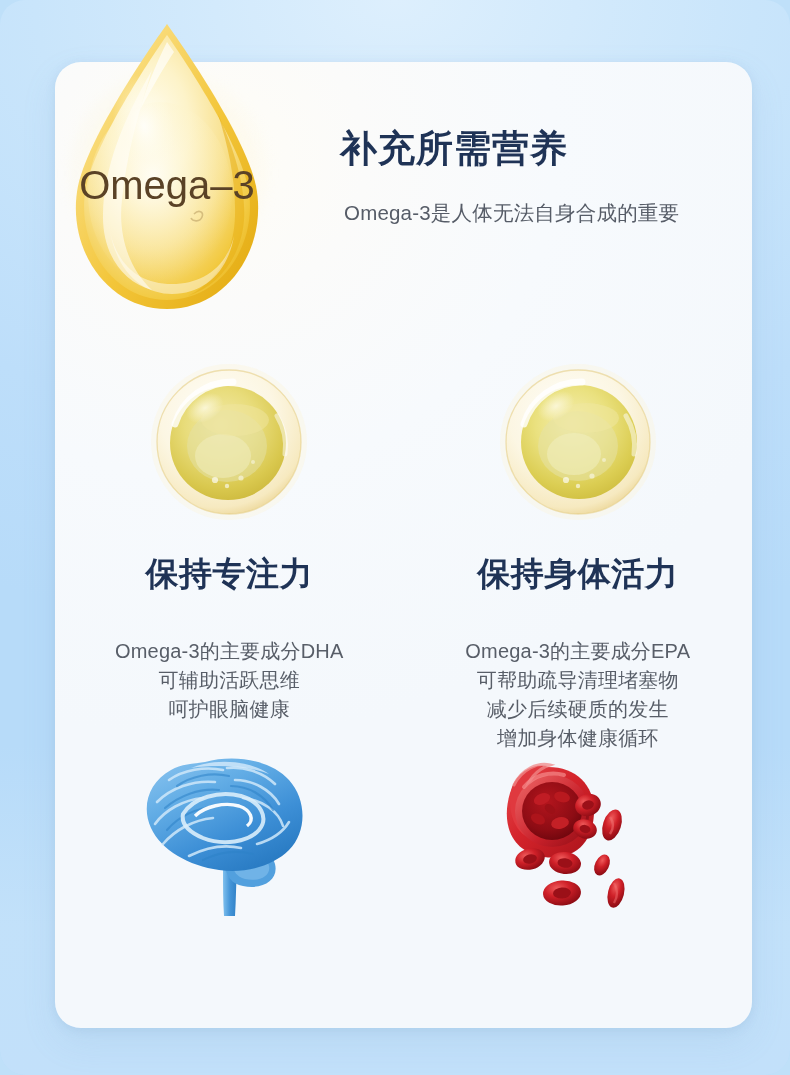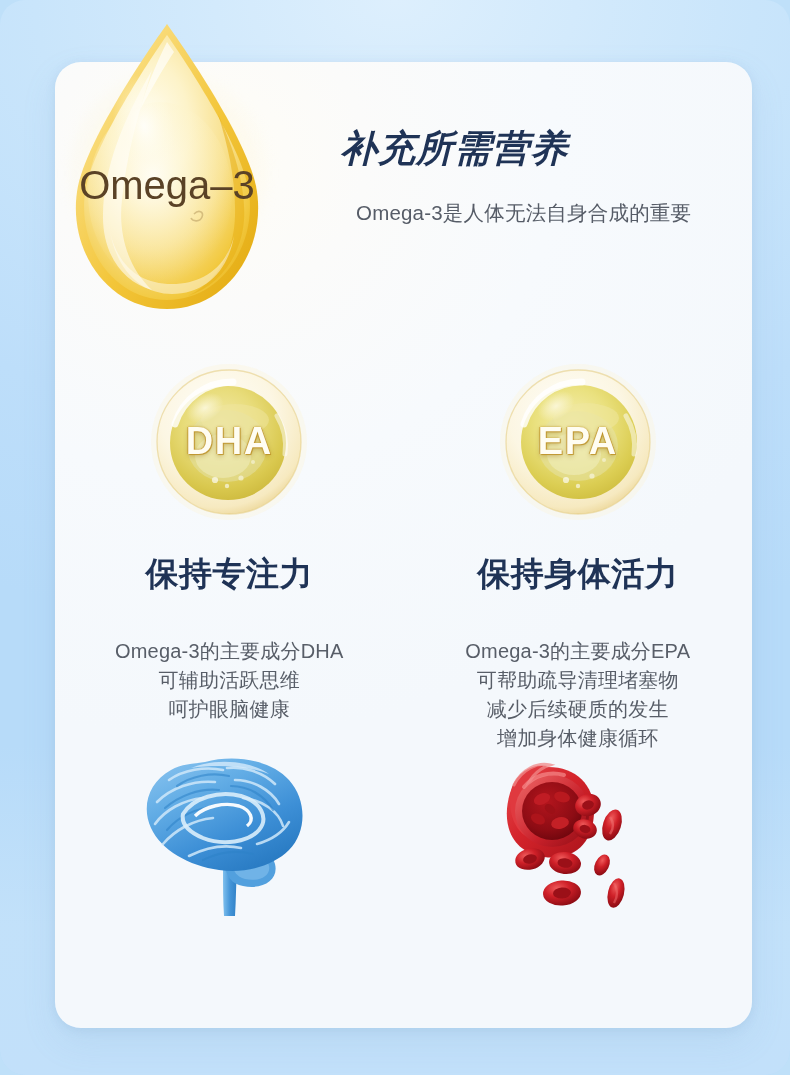--- a/index.html
+++ b/index.html
@@ -79,24 +79,23 @@
     width: 400px;
     z-index: 6;
   }
   .intro-title{
     margin:0;
     font-size: 37px;
     line-height: 46px;
     font-weight: 700;
     letter-spacing: 1px;
     color: #1f3356;
-    font-style: italic;
   }
   .intro-body{
-    margin: 24px 0 0 16px;
+    margin: 24px 0 0 4px;
     font-size: 20.5px;
     line-height: 34px;
     color: #565c67;
     letter-spacing: .2px;
     width: 392px;
   }
   .intro-body .ln{ display:block; }
   .intro-body .ln2{ text-indent: 18px; }
 
   
@@ -273,21 +272,20 @@
 
           <path d="M26 62 A 60 60 0 0 1 84 20" fill="none" stroke="#ffffff" stroke-opacity=".8" stroke-width="7" stroke-linecap="round"></path>
           <path d="M128 54 A 58 58 0 0 1 136 92" fill="none" stroke="#ffffff" stroke-opacity=".5" stroke-width="5" stroke-linecap="round"></path>
           <ellipse cx="56" cy="46" rx="20" ry="13" fill="url(#coreHiD)" transform="rotate(-30 56 46)"></ellipse>
 
           <circle cx="66" cy="118" r="3.1" fill="#ffffff" opacity=".65"></circle>
           <circle cx="78" cy="124" r="2.2" fill="#ffffff" opacity=".6"></circle>
           <circle cx="92" cy="116" r="2.6" fill="#ffffff" opacity=".5"></circle>
           <circle cx="104" cy="100" r="2" fill="#ffffff" opacity=".45"></circle>
         </svg>
-        <div class="bubble-label">DHA</div>
       </div>
 
       <h2 class="col-title">保持专注力</h2>
 
       <p class="col-body">
         <span class="ln">Omega-3的主要成分DHA</span>
         <span class="ln">可辅助活跃思维</span>
         <span class="ln">呵护眼脑健康</span>
       </p>
 
@@ -370,21 +368,20 @@
           <ellipse cx="76" cy="92" rx="27" ry="21" fill="#f1eec0" opacity=".55"></ellipse>
           <ellipse cx="88" cy="56" rx="33" ry="15" fill="#f0e7a2" opacity=".5"></ellipse>
           <path d="M26 62 A 60 60 0 0 1 84 20" fill="none" stroke="#ffffff" stroke-opacity=".8" stroke-width="7" stroke-linecap="round"></path>
           <path d="M128 54 A 58 58 0 0 1 136 92" fill="none" stroke="#ffffff" stroke-opacity=".5" stroke-width="5" stroke-linecap="round"></path>
           <ellipse cx="58" cy="44" rx="20" ry="13" fill="url(#coreHiE)" transform="rotate(-30 58 44)"></ellipse>
           <circle cx="68" cy="118" r="3.1" fill="#ffffff" opacity=".65"></circle>
           <circle cx="80" cy="124" r="2.2" fill="#ffffff" opacity=".6"></circle>
           <circle cx="94" cy="114" r="2.6" fill="#ffffff" opacity=".5"></circle>
           <circle cx="106" cy="98" r="2" fill="#ffffff" opacity=".45"></circle>
         </svg>
-        <div class="bubble-label">EPA</div>
       </div>
 
       <h2 class="col-title">保持身体活力</h2>
 
       <p class="col-body">
         <span class="ln">Omega-3的主要成分EPA</span>
         <span class="ln">可帮助疏导清理堵塞物</span>
         <span class="ln">减少后续硬质的发生</span>
         <span class="ln">增加身体健康循环</span>
       </p>

